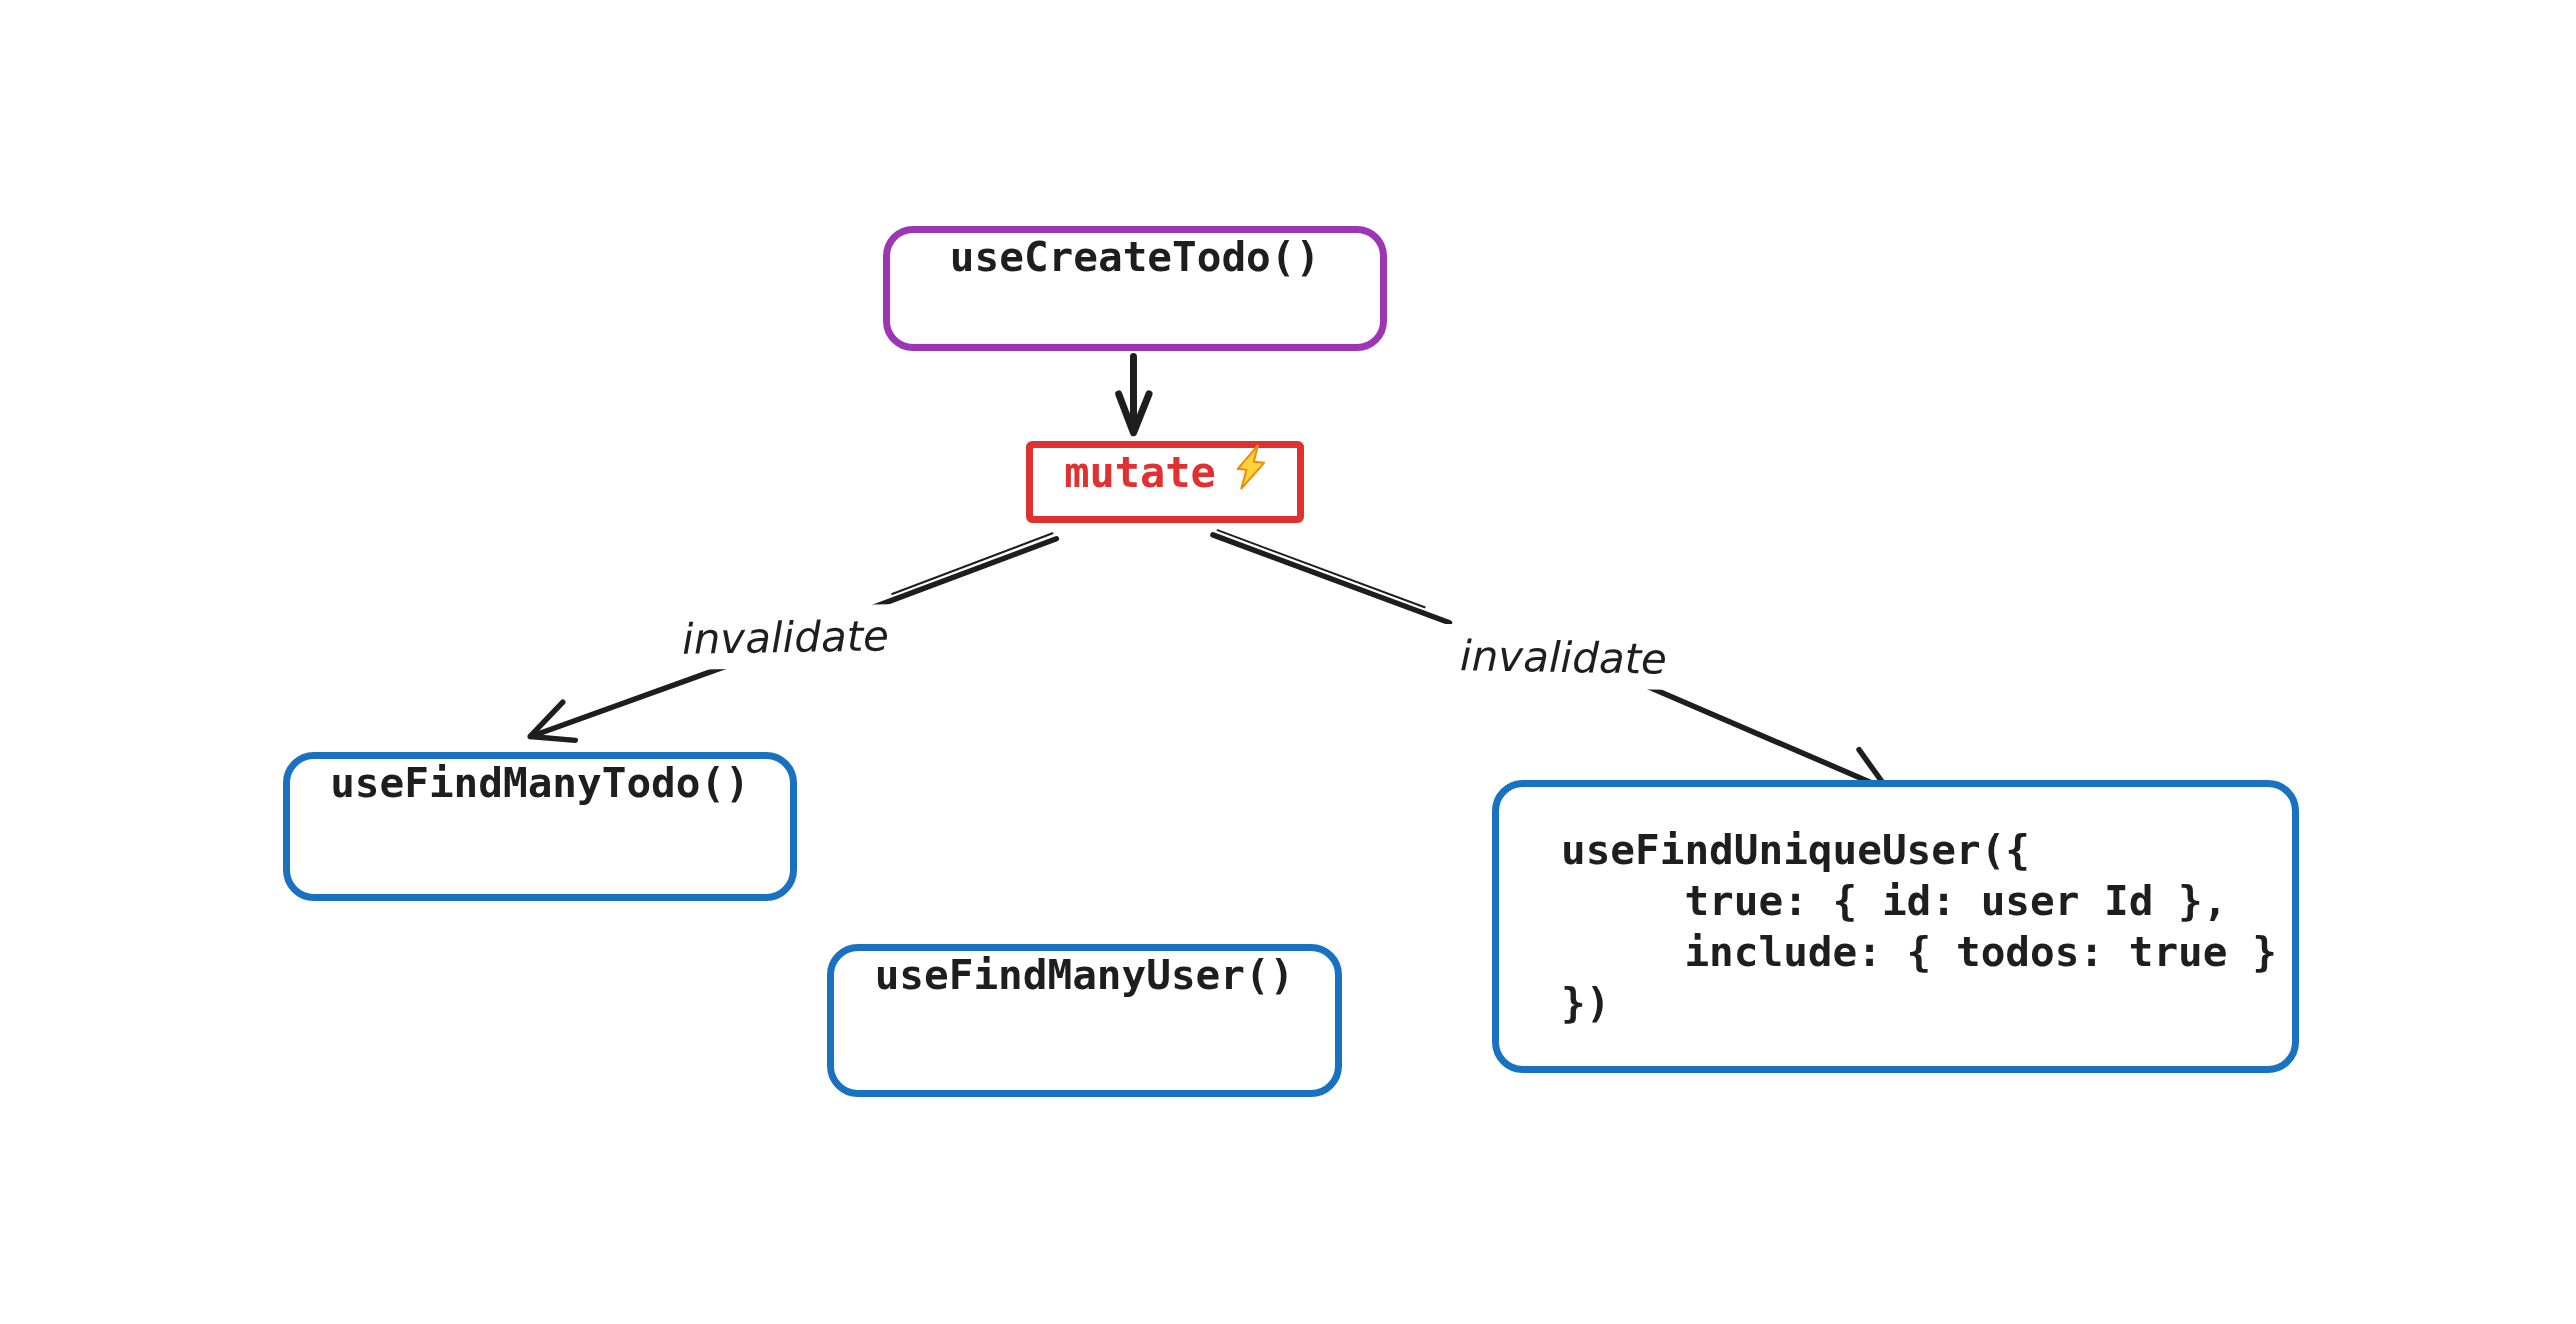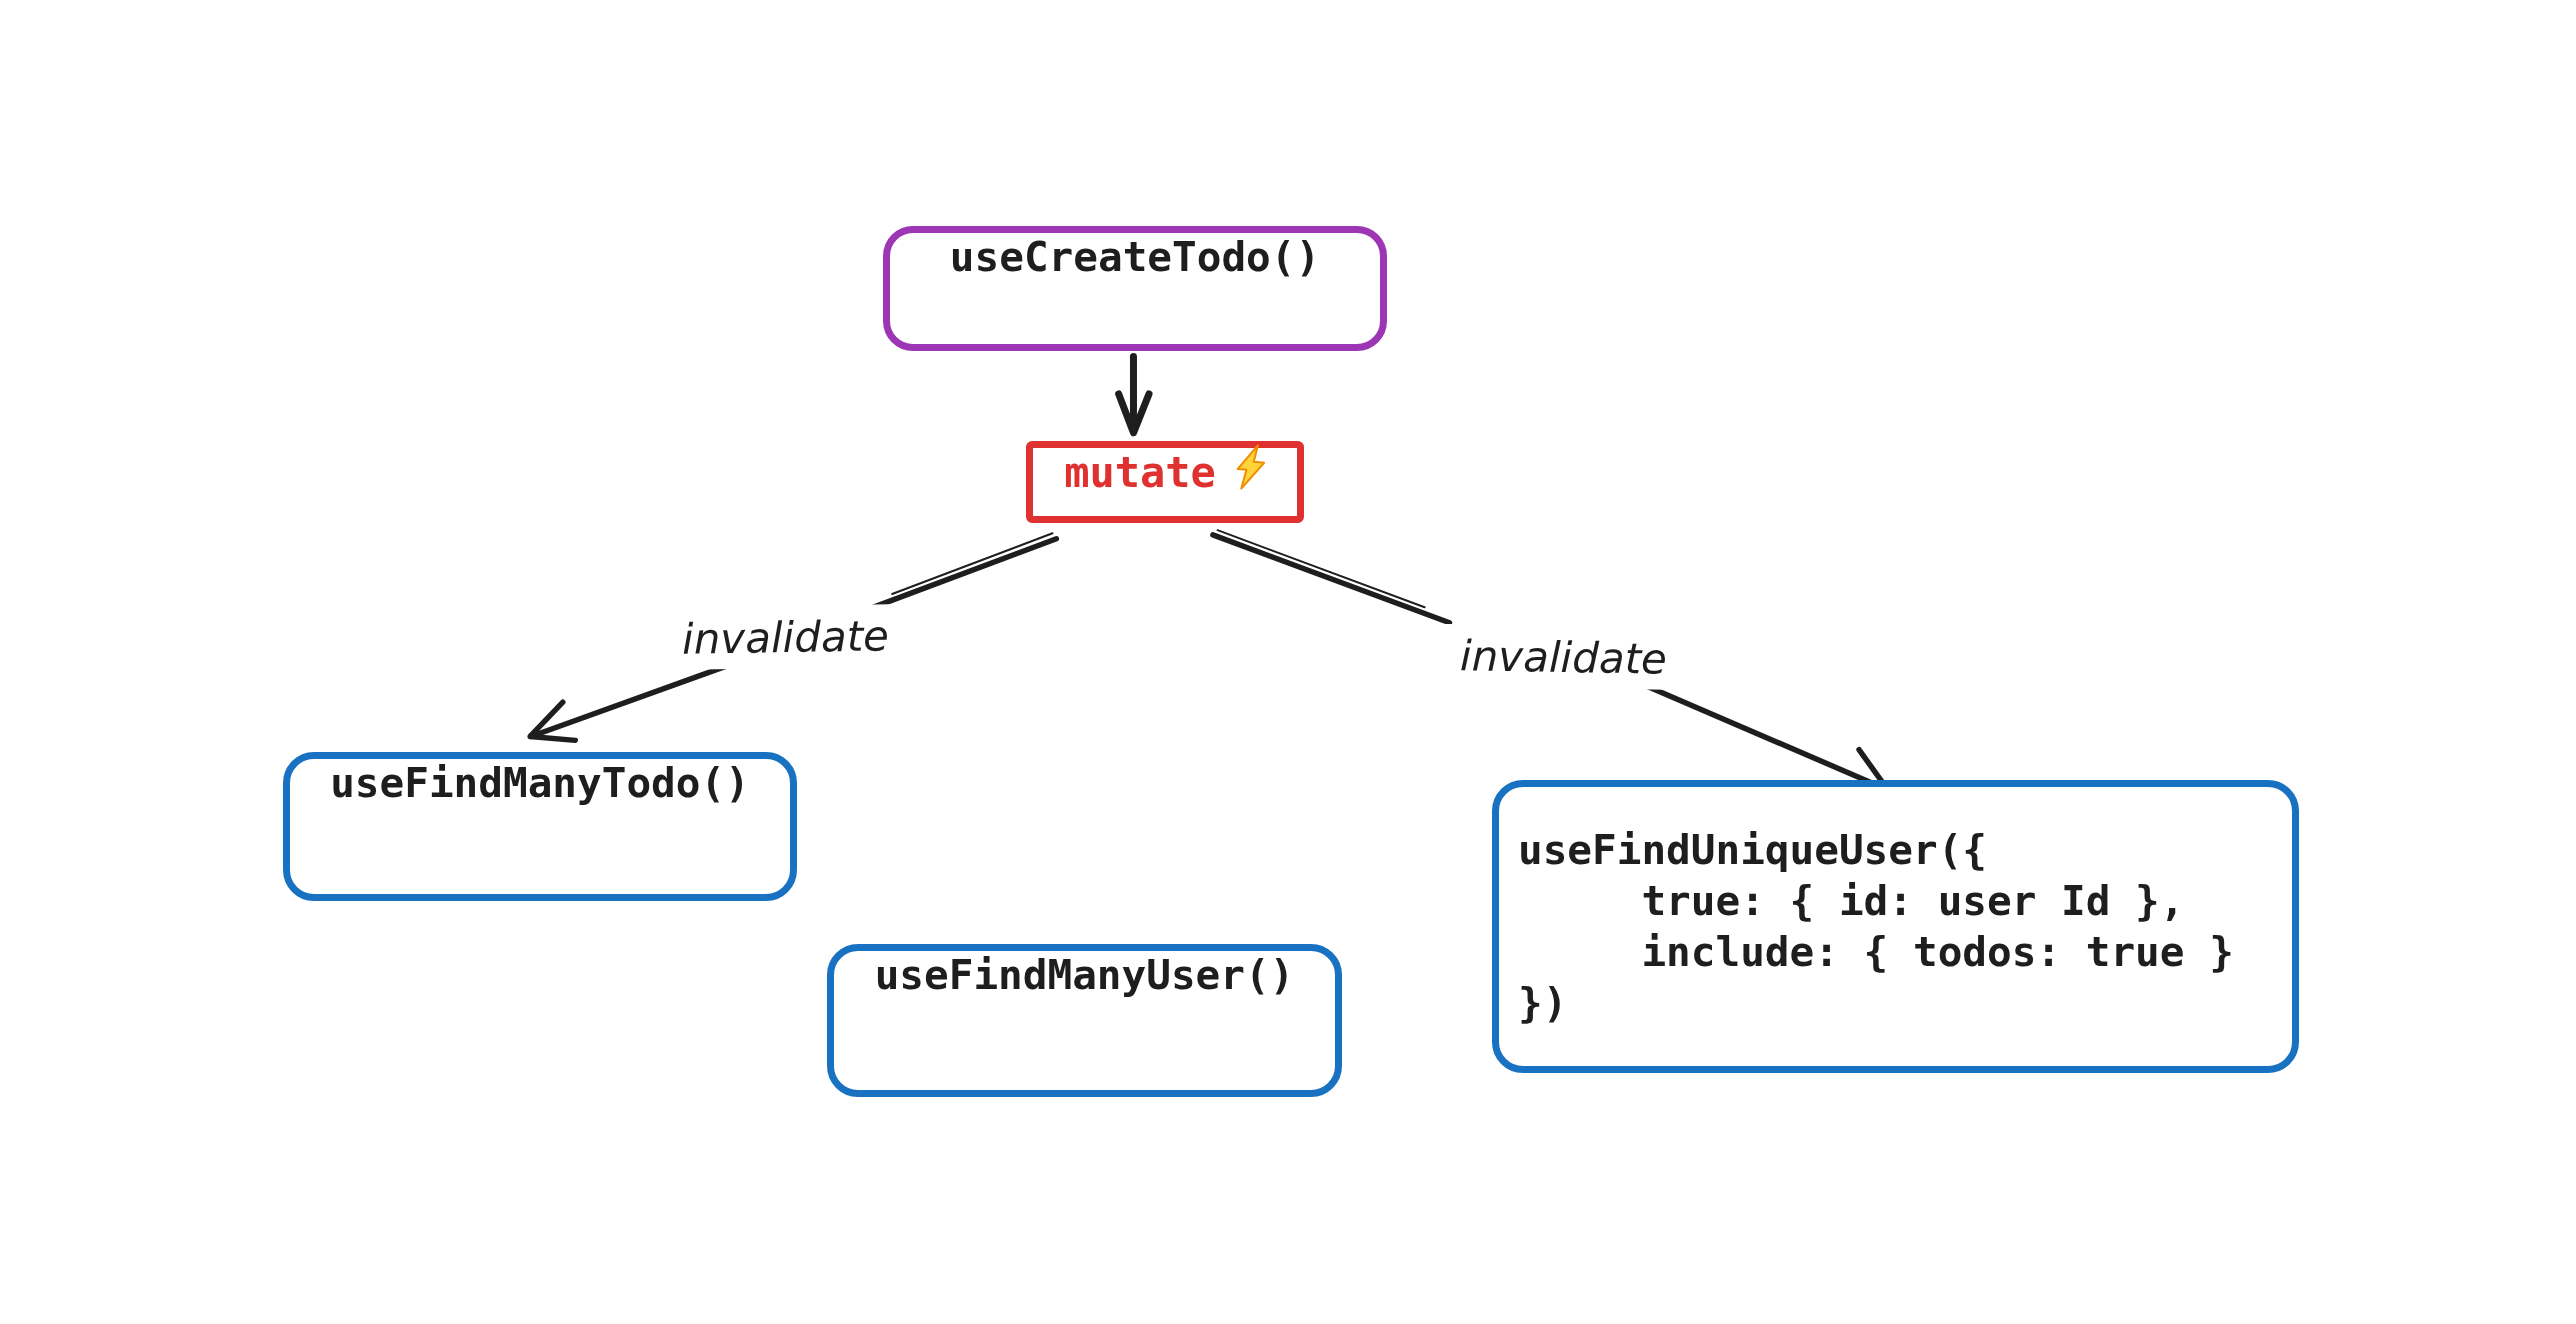--- a/index.html
+++ b/index.html
@@ -42,21 +42,21 @@
   .node-mutate { left: 994px; top: 441px;  width: 278px;  height: 82px; gap: 17px; margin-left: 32px; }
   .node-mutate .mutate-text { color: var(--red, #e03131); font-size: 42px; }
   .node-find-many-todo { left: 283px;  top: 752px;  width: 514px;  height: 149px; }
   .node-find-many-user { left: 827px; top: 944px; width: 515px;  height: 153px; }
   .node-find-unique-user {
     left: 1492px; top: 780px; width: 807px; height: 293px;
     border-radius: 37px;
     flex-direction: column;
     align-items: flex-start;
     justify-content: center;
-    padding-left: 19px;
+    padding-left: 62px;
   }
   .code-line { display: block; white-space: pre; line-height: 51px; }
 
   .bolt-icon { display: inline-flex; transform: rotate(6deg); margin-top: -4.7px; }
   .bolt-icon path {
     fill: var(--bolt_fill, #ffd43b);
     stroke: var(--bolt_stroke, #f08c00);
     stroke-width: 2.5;
     stroke-linejoin: round;
   }

